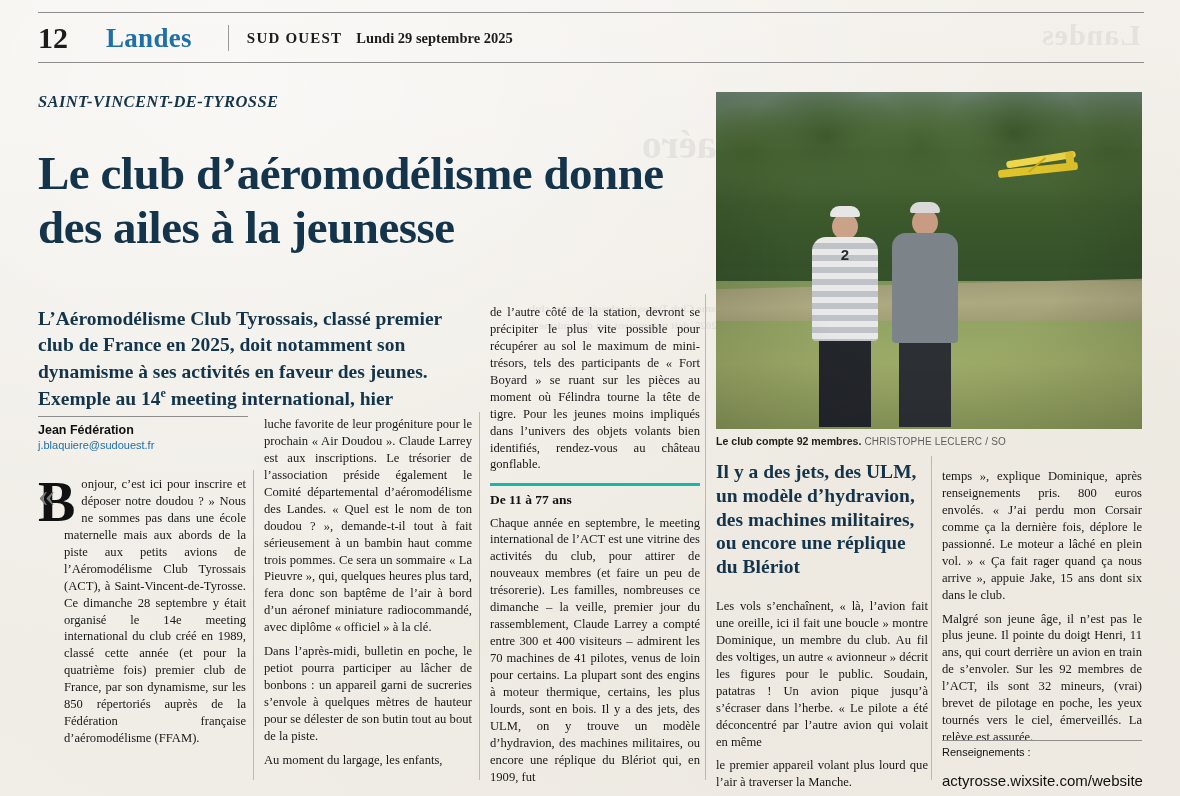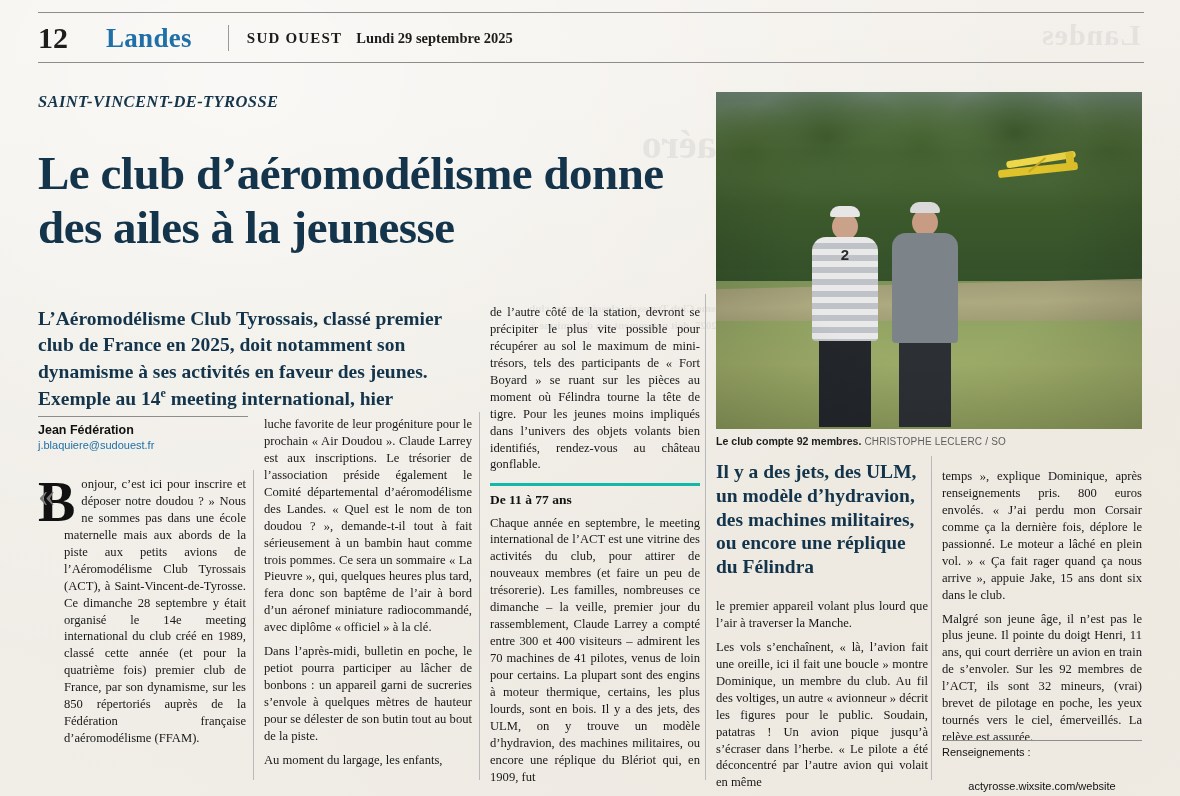--- a/index.html
+++ b/index.html
@@ -413,23 +413,23 @@
     padding-top: 5px;
   }
   .infobox .label {
     font-family: "Liberation Sans", sans-serif;
     font-weight: normal;
     font-size: 11px;
     color: #111;
   }
   .infobox .value {
     font-family: "Liberation Sans", sans-serif;
-    font-size: 11px;
+    font-size: 15px;
     color: #111;
-    margin-top: 22px;
+    margin-top: 14px;
     text-align: center;
   }
 
   
   .vrule {
     position: absolute;
     width: 1px;
     background: #b9b9b9;
   }
 </style>
@@ -479,25 +479,25 @@
     <p>Dans l’après-midi, bulletin en poche, le petiot pourra participer au lâcher de bonbons : un appareil garni de sucreries s’envole à quelques mètres de hauteur pour se délester de son butin tout au bout de la piste.</p>
     <p>Au moment du largage, les enfants,</p>
   </div>
 
   <div class="col" id="col3">
     <p>de l’autre côté de la station, devront se précipiter le plus vite possible pour récupérer au sol le maximum de mini-trésors, tels des participants de « Fort Boyard » se ruant sur les pièces au moment où Félindra tourne la tête de tigre. Pour les jeunes moins impliqués dans l’univers des objets volants bien identifiés, rendez-vous au château gonflable.</p>
     <div class="subhead">De 11 à 77 ans</div>
     <p>Chaque année en septembre, le meeting international de l’ACT est une vitrine des activités du club, pour attirer de nouveaux membres (et faire un peu de trésorerie). Les familles, nombreuses ce dimanche – la veille, premier jour du rassemblement, Claude Larrey a compté entre 300 et 400 visiteurs – admirent les 70 machines de 41 pilotes, venus de loin pour certains. La plupart sont des engins à moteur thermique, certains, les plus lourds, sont en bois. Il y a des jets, des ULM, on y trouve un modèle d’hydravion, des machines militaires, ou encore une réplique du Blériot qui, en 1909, fut</p>
   </div>
 
-  <div class="crosshead">Il y a des jets, des ULM, un modèle d’hydravion, des machines militaires, ou encore une réplique du Félindra</div>
+  <div class="crosshead">Il y a des jets, des ULM, un modèle d’hydravion, des machines militaires, ou encore une réplique du Blériot</div>
 
   <div class="col" id="col4">
+    <p>Les vols s’enchaînent, « là, l’avion fait une oreille, ici il fait une boucle » montre Dominique, un membre du club. Au fil des voltiges, un autre « avionneur » décrit les figures pour le public. Soudain, patatras ! Un avion pique jusqu’à s’écraser dans l’herbe. « Le pilote a été déconcentré par l’autre avion qui volait en même</p>
     <p>le premier appareil volant plus lourd que l’air à traverser la Manche.</p>
-    <p>Les vols s’enchaînent, « là, l’avion fait une oreille, ici il fait une boucle » montre Dominique, un membre du club. Au fil des voltiges, un autre « avionneur » décrit les figures pour le public. Soudain, patatras ! Un avion pique jusqu’à s’écraser dans l’herbe. « Le pilote a été déconcentré par l’autre avion qui volait en même</p>
   </div>
 
   <div class="col" id="col5">
     <p>temps », explique Dominique, après renseignements pris. 800 euros envolés. « J’ai perdu mon Corsair comme ça la dernière fois, déplore le passionné. Le moteur a lâché en plein vol. » « Ça fait rager quand ça nous arrive », appuie Jake, 15 ans dont six dans le club.</p>
     <p>Malgré son jeune âge, il n’est pas le plus jeune. Il pointe du doigt Henri, 11 ans, qui court derrière un avion en train de s’envoler. Sur les 92 membres de l’ACT, ils sont 32 mineurs, (vrai) brevet de pilotage en poche, les yeux tournés vers le ciel, émerveillés. La relève est assurée.</p>
   </div>
 
   <div class="photo-box">
     <div class="photo">
       <div class="skyglow"></div>

